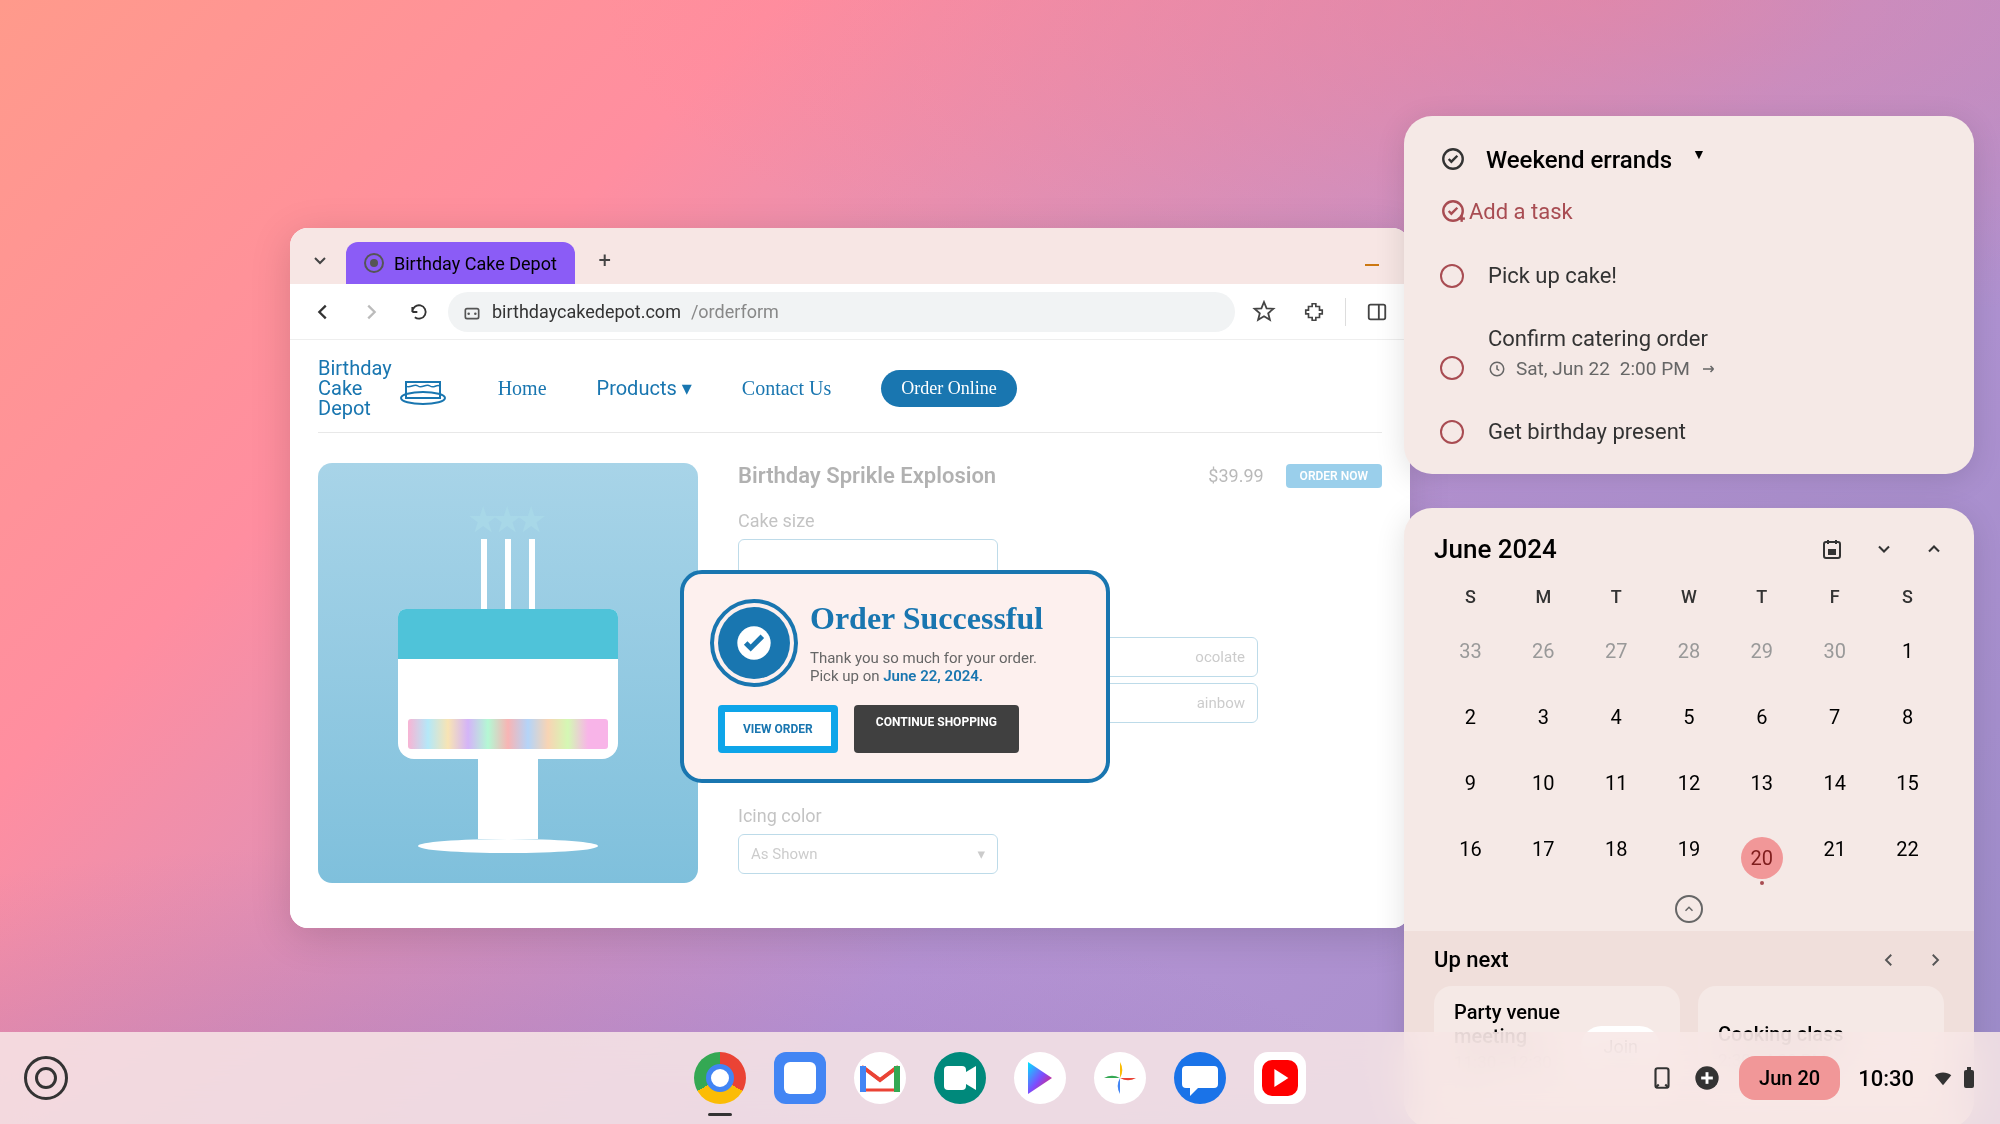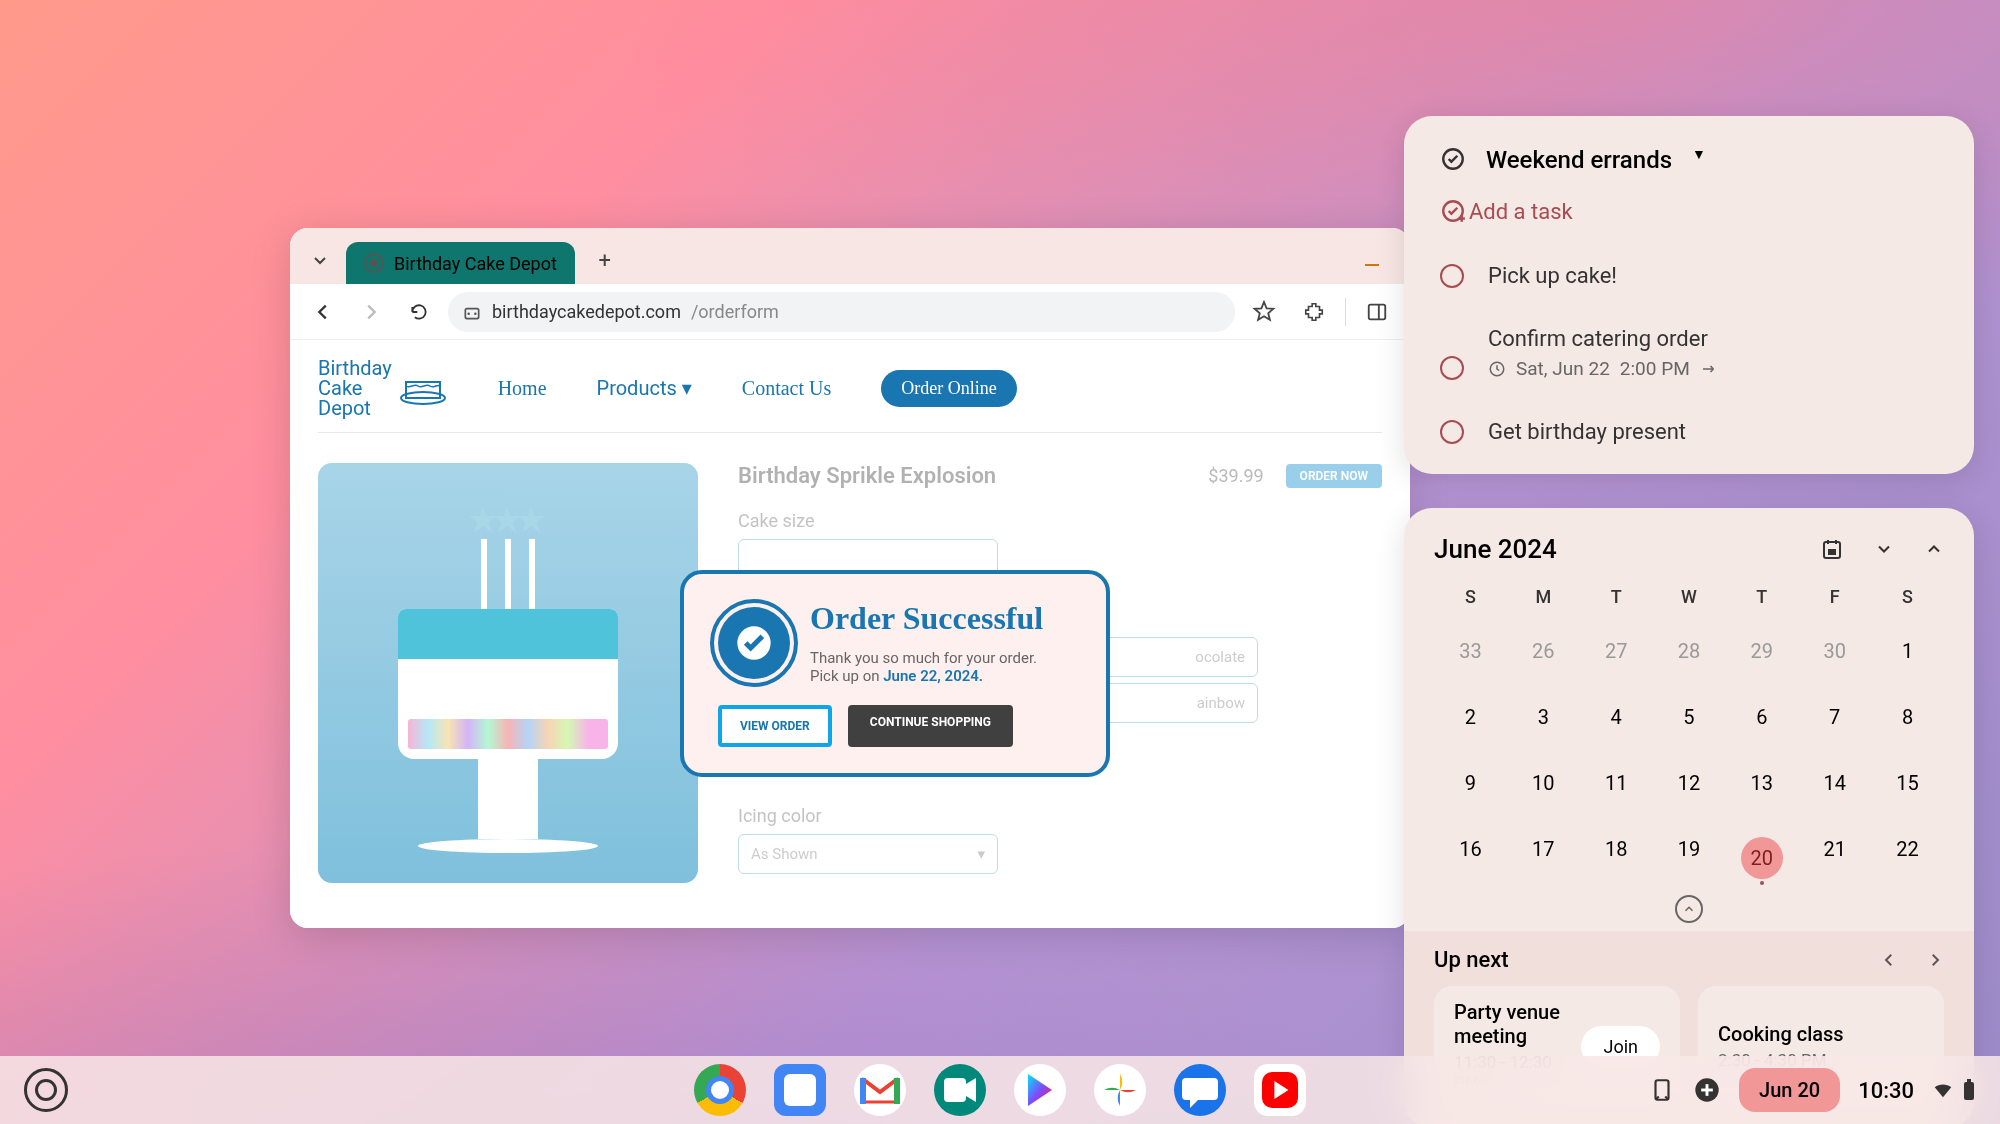--- a/index.html
+++ b/index.html
@@ -35,21 +35,21 @@
   display: flex;
   align-items: flex-end;
   padding: 0 12px;
 }
 .tab-dropdown {
   width: 36px; height: 36px; margin-bottom: 6px;
   display: flex; align-items: center; justify-content: center;
   border-radius: 50%; cursor: pointer;
 }
 .tab {
-  background: #0f766e;
+  background: #8b5cf6;
   height: 42px;
   padding: 0 18px;
   border-radius: 12px 12px 0 0;
   display: flex; align-items: center; gap: 10px;
   margin-left: 8px;
   font-size: 18px;
 }
 .tab-favicon { width: 20px; height: 20px; border: 2px solid #555; border-radius: 50%; position: relative; }
 .tab-favicon::after { content:''; position: absolute; width: 8px; height: 8px; background: #555; border-radius: 50%; top: 4px; left: 4px; }
 .new-tab { width: 36px; height: 36px; margin-left: 12px; margin-bottom: 6px; display: flex; align-items: center; justify-content: center; font-size: 22px; color: #444; cursor: pointer; }
@@ -134,21 +134,21 @@
   width: 72px; height: 72px; background: #1976b0; border-radius: 50%;
   display: flex; align-items: center; justify-content: center;
   position: relative;
 }
 .badge::before { content:''; position:absolute; inset:-8px; border: 4px solid #1976b0; border-radius: 50%; }
 .badge svg { width: 40px; height: 40px; }
 .modal-title { color: #1976b0; font-size: 32px; font-family: cursive; font-weight: 600; }
 .modal-msg { color: #666; font-size: 15px; margin-top: 12px; }
 .modal-date { color: #1976b0; font-weight: 600; }
 .modal-actions { display: flex; gap: 16px; margin-top: 20px; }
-.btn-outline { border: 4px solid #0ea5e9; color: #1976b0; background: #fff; padding: 10px 18px; font-size: 12px; font-weight: 700; border-radius: 4px; cursor: pointer; }
+.btn-outline { border: 7px solid #0ea5e9; color: #1976b0; background: #fff; padding: 10px 18px; font-size: 12px; font-weight: 700; border-radius: 4px; cursor: pointer; }
 .btn-fill { background: #404040; color: #fff; padding: 10px 22px; font-size: 12px; font-weight: 700; border-radius: 4px; cursor: pointer; }
 
 
 .tasks-widget {
   position: absolute;
   right: 26px; top: 116px;
   width: 570px;
   background: #f5e9e6;
   border-radius: 28px;
   padding: 30px 36px;
@@ -193,21 +193,21 @@
 .event-card { background: #f5e9e6; border-radius: 18px; padding: 14px 20px; flex: 1; display: flex; align-items: center; }
 .event-info { flex: 1; }
 .event-title { font-size: 20px; font-weight: 500; }
 .event-time { font-size: 17px; color: #666; margin-top: 4px; }
 .join-btn { background: #fff; padding: 10px 22px; border-radius: 22px; font-size: 18px; cursor: pointer; }
 
 
 .shelf {
   position: absolute;
   bottom: 0; left: 0; right: 0;
-  height: 68px;
+  height: 92px;
   background: rgba(248,232,230,0.85);
   backdrop-filter: blur(20px);
   display: flex; align-items: center;
   padding: 0 24px;
 }
 .launcher { width: 44px; height: 44px; border: 3px solid #333; border-radius: 50%; cursor: pointer; position: relative; }
 .launcher::after { content:''; position:absolute; inset:8px; border: 3px solid #333; border-radius: 50%; }
 .app-icons { display: flex; gap: 28px; position: absolute; left: 50%; transform: translateX(-50%); }
 .app-icon { width: 52px; height: 52px; border-radius: 50%; cursor: pointer; position: relative; }
 .chrome { background: conic-gradient(#ea4335 0 120deg, #fbbc05 120deg 240deg, #34a853 240deg 360deg); }

